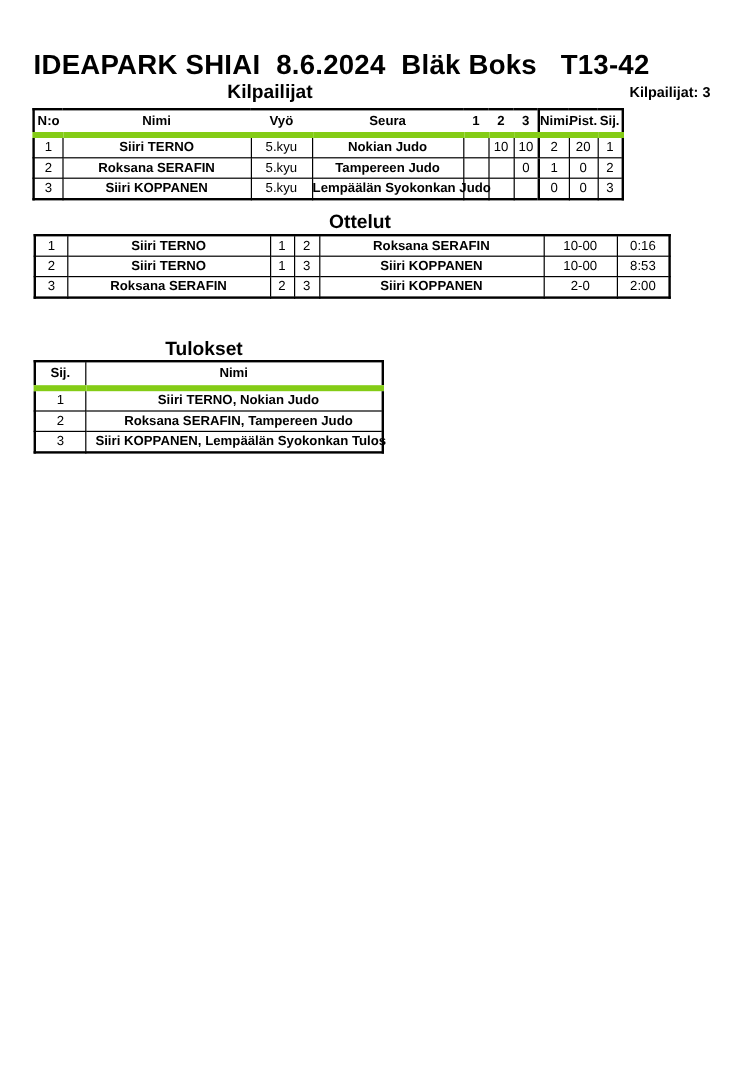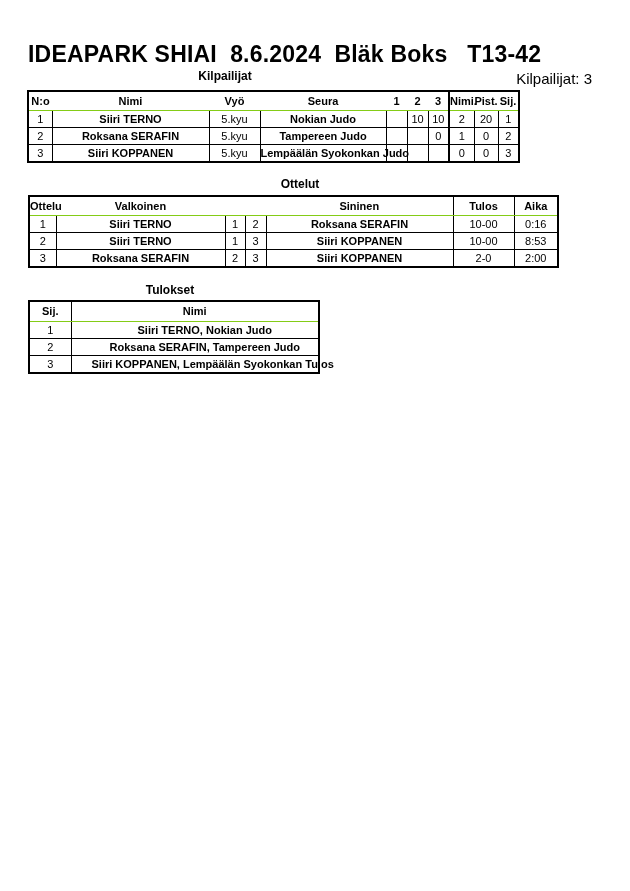--- a/index.html
+++ b/index.html
@@ -7,54 +7,54 @@
     width: 630px; height: 891px; position: relative;
     font-family: "Liberation Sans", sans-serif; color: #000;
     overflow: hidden;
   }
   .page-title {
     position: absolute; top: 41px; left: 28px; width: 600px;
     text-align: left; font-size: 23px; font-weight: bold;
     white-space: pre; letter-spacing: 0.2px;
   }
   .section-label {
-    position: absolute; font-size: 12px; font-weight: bold;
+    position: absolute; font-size: 16px; font-weight: bold;
     text-align: center; width: 200px;
   }
   #label-kilpailijat { top: 69px; left: 125px; }
   #label-ottelut    { top: 177px; left: 200px; }
   #label-tulokset   { top: 283px; left: 70px; }
   .competitor-count {
     position: absolute; top: 70px; left: 442px; width: 150px;
-    text-align: right; font-size: 15px; font-weight: normal;
+    text-align: right; font-size: 12px; font-weight: bold;
   }
   table.sheet {
     position: absolute; border-collapse: collapse; table-layout: fixed;
     background: #fff; border: 2px solid #000;
   }
   #table-kilpailijat { left: 27px; top: 90px;  width: 491px; }
   #table-ottelut     { left: 28px; top: 195px; width: 529px; }
   #table-tulokset    { left: 28px; top: 300px; width: 290px; }
 
   table.sheet th, table.sheet td {
     font-size: 11px; padding: 0; margin: 0; overflow: visible;
     white-space: nowrap; vertical-align: middle;
   }
   table.sheet th {
     height: 18px; line-height: 18px; font-weight: bold;
-    border: none; border-bottom: 1px solid #84cc16; text-align: center;
+    border: none; border-bottom: 5px solid #84cc16; text-align: center;
   }
   #table-tulokset th { height: 19px; line-height: 19px; border-left: 1px solid #000; }
   table.sheet td {
     height: 16px; line-height: 16px;
     border: 1px solid #000; text-align: center;
   }
   .al { text-align: left; padding-left: 6px; font-weight: bold; }
   th.al { padding-left: 2px; }
-  #table-tulokset td.al { padding-left: 20px; }
+  #table-tulokset td.al { padding-left: 8px; }
   
   #table-kilpailijat th.thick-sep, #table-kilpailijat td.thick-sep { border-left: 2px solid #000; }
   
   #table-ottelut th.hsep { border-left: 1px solid #000; }
 </style>
 </head>
 <body>
 
 <div class="page-title">IDEAPARK SHIAI  8.6.2024  Bläk Boks   T13-42</div>
 
@@ -132,29 +132,20 @@
   <colgroup>
     <col style="width:27px">
       <col style="width:169px">
       <col style="width:20px">
       <col style="width:21px">
     <col style="width:187px">
       <col style="width:61px">
       <col style="width:44px">
   </colgroup>
   <tbody>
-      <tr>
-    <th class="al">Ottelu</th>
-    <th>Valkoinen</th>
-    <th></th>
-    <th></th>
-    <th>Sininen</th>
-    <th class="hsep">Tulos</th>
-    <th class="hsep">Aika</th>
-  </tr>
   <tr>
     <td>1</td>
     <td class="al">Siiri TERNO</td>
     <td>1</td>
     <td>2</td>
     <td class="al">Roksana SERAFIN</td>
     <td>10-00</td>
     <td>0:16</td>
   </tr>
   <tr>

